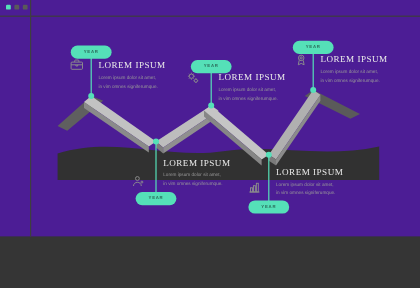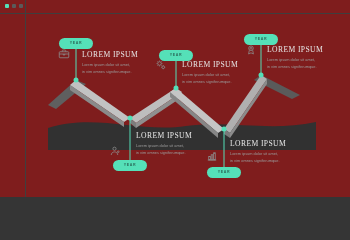--- a/index.html
+++ b/index.html
@@ -2,21 +2,21 @@
 <html><head>
 <meta charset="utf-8">
 <style>
   html,body{margin:0;padding:0;}
   body{
     width:350px;height:197px;overflow:hidden;
     background:#353535;
     font-family:"Liberation Sans",sans-serif;
     position:relative;
   }
-  #slide{position:absolute;inset:0;background:#7f1d1d;}
+  #slide{position:absolute;inset:0;background:#4c1d95;}
 
   
   .dots{position:absolute;top:4px;left:5px;display:flex;gap:3px;z-index:40;}
   .dot{width:4px;height:4px;border-radius:1px;background:#5a5a5a;}
   .dot.accent{background:#55e0b8;}
   .topline{position:absolute;top:12.5px;left:0;right:0;height:1px;background:#3e3e3e;z-index:5;}
   .vline{position:absolute;top:0;bottom:0;left:25px;width:1px;background:#3f3f3f;z-index:5;}
 
   
   .art{position:absolute;inset:0;z-index:10;}

